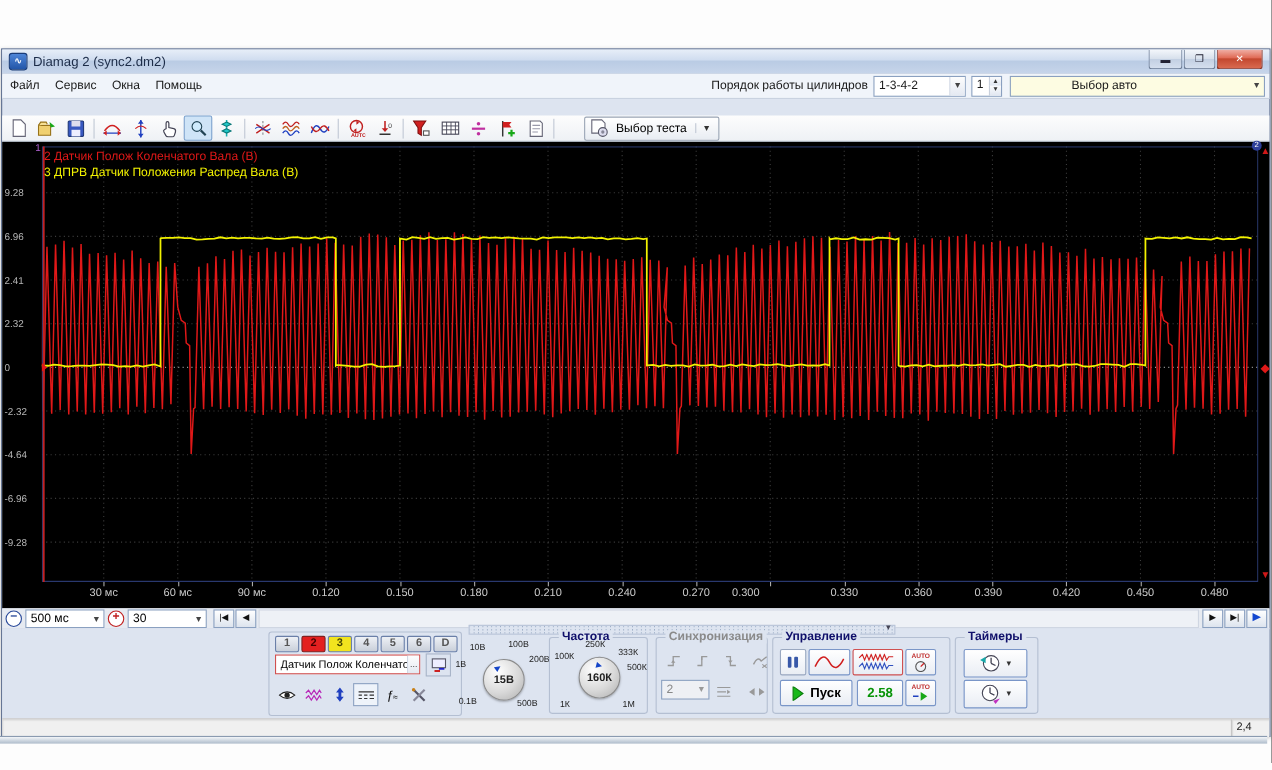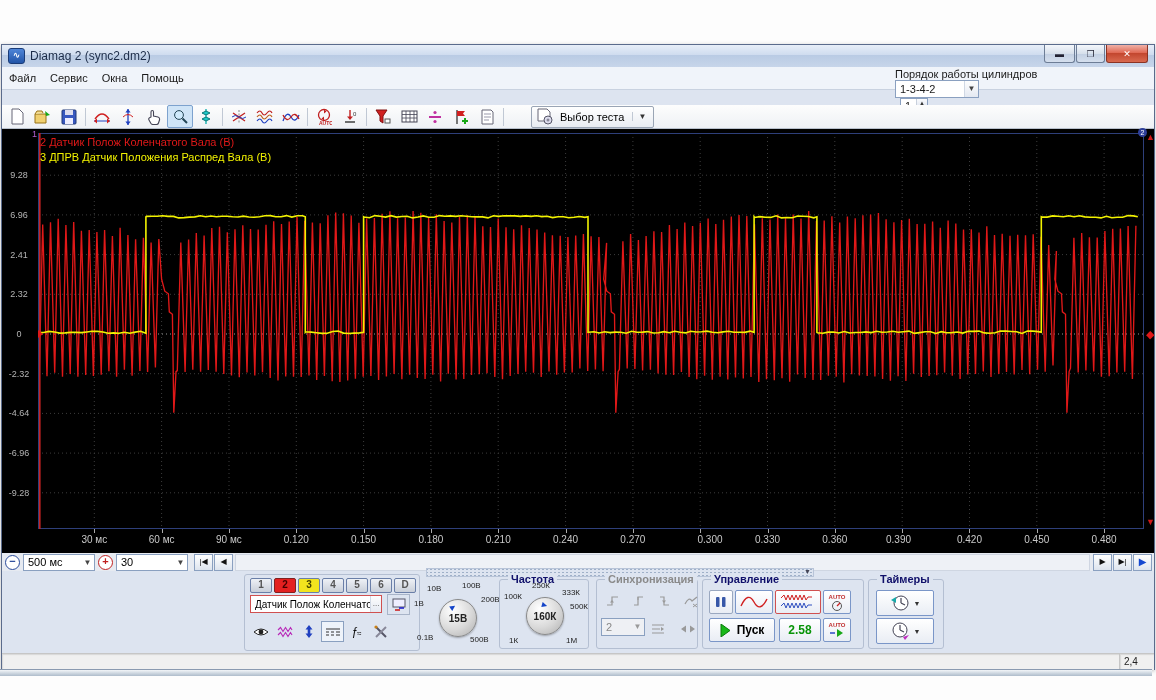--- a/index.html
+++ b/index.html
@@ -20,21 +20,21 @@
   .wbtn{height:17px;border:1px solid #6d7d96;border-top:none;display:flex;align-items:center;
     justify-content:center;font-size:9px;color:#223;border-radius:0 0 3px 3px;margin-left:1px;
     background:linear-gradient(#f4f7fb,#d7e0ec 50%,#c2cfe2 51%,#d5dfee);}
   .wbtn.min{width:29px}.wbtn.max{width:27px}
   .wbtn.close{width:40px;background:linear-gradient(#f0b0a6,#e06a55 45%,#c3472f 50%,#d96a50);
     color:#fff;font-weight:bold;border-color:#8c3323;}
   
   .menubar{position:absolute;left:0;top:22px;width:100%;height:22px;background:#f0f4fa;
     border-bottom:1px solid #c9d2e0;display:flex;align-items:center;font-size:11px;color:#1a1a1a;}
   .menu-item{padding:3px 7px;cursor:default;}
-  .menu-right{position:absolute;right:20px;top:1px;display:flex;align-items:flex-start;height:20px;flex-direction:column;}
+  .menu-right{position:absolute;right:4px;top:1px;display:flex;align-items:center;height:20px;}
   .combo{background:#fff;border:1px solid #8aa0c0;height:17px;display:flex;align-items:center;
     font-size:11px;padding-left:4px;position:relative;}
   .combo .arr{margin-left:auto;width:13px;text-align:center;color:#444;font-size:8px;
     border-left:1px solid #d0d8e4;align-self:stretch;line-height:16px;background:linear-gradient(#fdfdfd,#e4e9f2);}
   .spinner{background:#fff;border:1px solid #8aa0c0;height:17px;width:26px;display:flex;font-size:11px;}
   .spinner .val{flex:1;padding:1px 0 0 4px;}
   .spinner .ud{width:11px;display:flex;flex-direction:column;font-size:6px;color:#333;}
   .spinner .ud div{flex:1;border-left:1px solid #c8d0dc;text-align:center;line-height:8px;background:linear-gradient(#fafbfd,#e0e6f0);}
   
   .tabbar{position:absolute;left:0;top:44px;width:100%;height:16px;background:#d4dcea;display:flex;align-items:flex-end;}
@@ -47,21 +47,21 @@
     display:flex;align-items:center;padding-left:2px;box-sizing:border-box;}
   .tbtn{width:24px;height:21px;display:flex;align-items:center;justify-content:center;border:1px solid transparent;border-radius:2px;}
   .tbtn.pressed{background:#cfe4f7;border-color:#7da2ce;}
   .tsep{width:1px;height:18px;background:#c0c8d4;margin:0 3px;}
   .test-btn{height:20px;border:1px solid #9aa5b5;background:linear-gradient(#ffffff,#e8ecf2);
     display:flex;align-items:center;font-size:11px;border-radius:2px;margin-left:24px;padding:0 2px 0 4px;}
   .test-btn .dd{border-left:1px solid #c0c8d4;margin-left:8px;padding:0 5px;font-size:8px;color:#333;}
   
   .scope{position:absolute;left:0;top:84px;width:1152px;height:424px;background:#000;}
   .legend{position:absolute;left:38px;top:6px;font-size:11px;line-height:15px;}
-  .ylab{position:absolute;width:30px;text-align:center;font-size:9px;color:#b4b4b4;}
+  .ylab{position:absolute;width:30px;text-align:left;font-size:9px;color:#b4b4b4;}
   .xlab{position:absolute;font-size:10px;color:#cacaca;transform:translateX(-50%);top:5px;}
   .xaxis{position:absolute;left:0;top:400px;width:1152px;height:23px;}
   .marker{position:absolute;font-size:9px;}
   
   .scalebar{position:absolute;left:0;top:508px;width:1152px;height:18px;background:#e6eaf1;
     border-bottom:1px solid #c2cada;display:flex;align-items:center;font-size:10px;}
   .zoomico{width:13px;height:13px;border-radius:50%;border:1px solid #555;margin:0 3px;
     text-align:center;line-height:11px;font-weight:bold;background:#fff;font-size:11px;}
   .navbtn{width:17px;height:15px;border:1px solid #8aa0c0;background:linear-gradient(#fff,#dde4ee);
     font-size:8px;text-align:center;line-height:14px;color:#111;margin-left:1px;}
@@ -337,21 +337,21 @@
         <div class="xlab" style="left: 361.6px;">0.150</div>
         <div class="abs" style="left: 361.6px; top: 0px; width: 1px; height: 4px; background: rgb(170, 170, 170);"></div>
         <div class="xlab" style="left: 428.92px;">0.180</div>
         <div class="abs" style="left: 428.92px; top: 0px; width: 1px; height: 4px; background: rgb(170, 170, 170);"></div>
         <div class="xlab" style="left: 496.24px;">0.210</div>
         <div class="abs" style="left: 496.24px; top: 0px; width: 1px; height: 4px; background: rgb(170, 170, 170);"></div>
         <div class="xlab" style="left: 563.56px;">0.240</div>
         <div class="abs" style="left: 563.56px; top: 0px; width: 1px; height: 4px; background: rgb(170, 170, 170);"></div>
         <div class="xlab" style="left: 630.88px;">0.270</div>
         <div class="abs" style="left: 630.88px; top: 0px; width: 1px; height: 4px; background: rgb(170, 170, 170);"></div>
-        <div class="xlab" style="left: 708px;">0.300</div>
+        <div class="xlab" style="left: 676px;">0.300</div>
         <div class="abs" style="left: 698.2px; top: 0px; width: 1px; height: 4px; background: rgb(170, 170, 170);"></div>
         <div class="xlab" style="left: 765.52px;">0.330</div>
         <div class="abs" style="left: 765.52px; top: 0px; width: 1px; height: 4px; background: rgb(170, 170, 170);"></div>
         <div class="xlab" style="left: 832.84px;">0.360</div>
         <div class="abs" style="left: 832.84px; top: 0px; width: 1px; height: 4px; background: rgb(170, 170, 170);"></div>
         <div class="xlab" style="left: 883px; padding-left: 27px;">0.390</div>
         <div class="abs" style="left: 900.16px; top: 0px; width: 1px; height: 4px; background: rgb(170, 170, 170);"></div>
         <div class="xlab" style="left: 967.48px;">0.420</div>
         <div class="abs" style="left: 967.48px; top: 0px; width: 1px; height: 4px; background: rgb(170, 170, 170);"></div>
         <div class="xlab" style="left: 1034.8px;">0.450</div>

